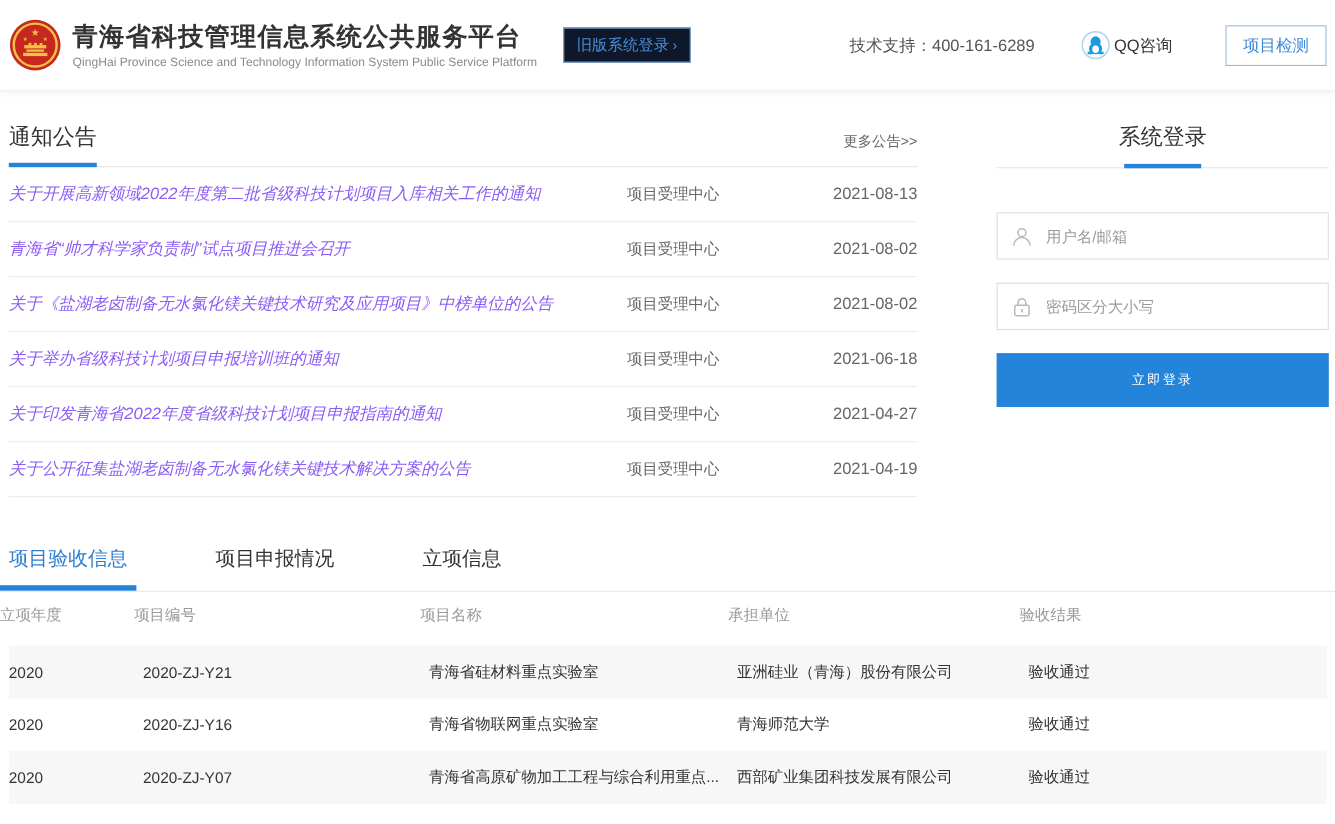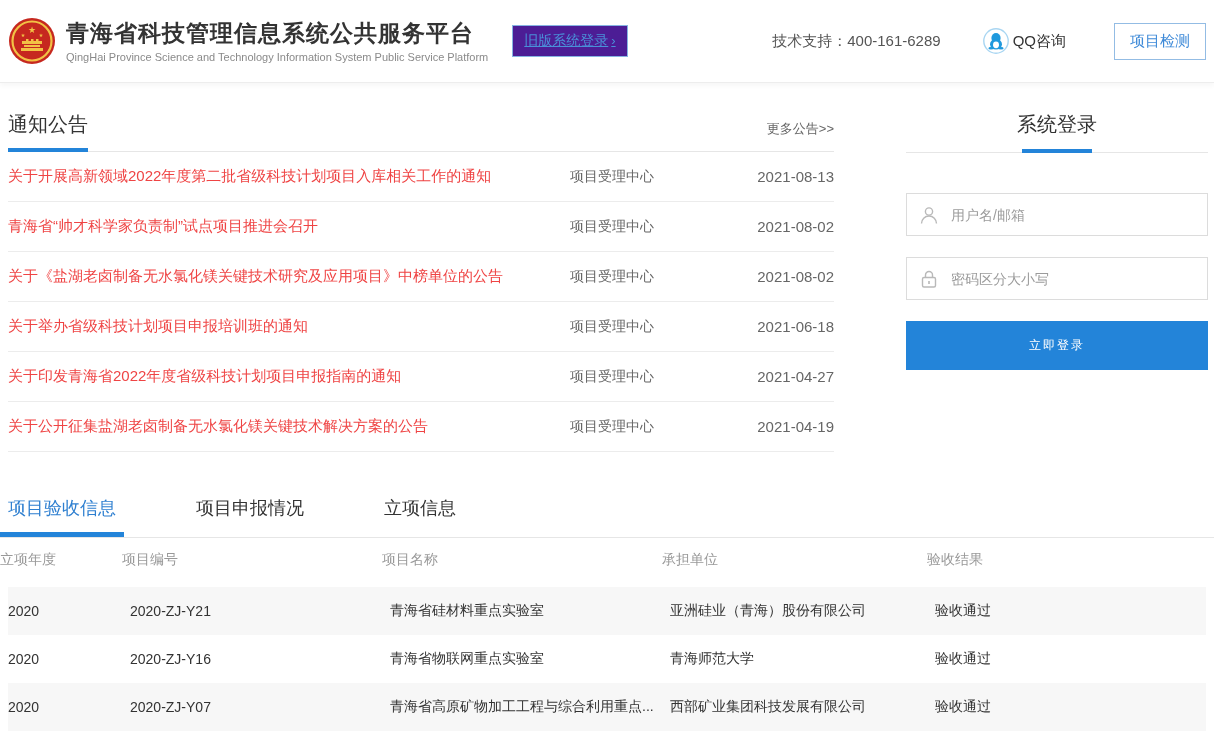--- a/index.html
+++ b/index.html
@@ -24,26 +24,25 @@
     z-index: 2;
   }
   .logo { width: 48px; height: 48px; flex: 0 0 48px; }
   .brand { margin-left: 10px; }
   .brand-title { font-size: 23px; font-weight: bold; color: #333; letter-spacing: 1px; line-height: 1.25; }
   .brand-sub { font-size: 11px; color: #8a8a8a; margin-top: 3px; }
   .old-login-btn {
     margin-left: 24px;
     border: 1px solid #86b4e2;
     color: #4a90d9;
-    background: #4c1d95;
+    background: #0f172a;
     font-size: 14px;
     padding: 6px 11px;
     cursor: pointer;
     white-space: nowrap;
-    text-decoration: underline;
   }
   .old-login-btn .chev { font-size: 13px; margin-left: 3px; }
   .header-right { margin-left: auto; display: flex; align-items: center; }
   .support-text { font-size: 15px; color: #555; margin-right: 42px; }
   .qq-box { display: flex; align-items: center; margin-right: 48px; cursor: pointer; justify-content: flex-end; }
   .qq-icon { width: 26px; height: 26px; margin-right: 4px; }
   .qq-label { font-size: 15px; color: #333; }
   .project-check-btn {
     border: 1px solid #93bce4;
     color: #3e8ad8;
@@ -70,23 +69,24 @@
   .rule .accent { position: absolute; left: 0; bottom: 0; width: 80px; height: 4px; background: #2384d9; }
   .notice-list { }
   .notice-item {
     display: flex; align-items: center;
     height: 50px;
     border-bottom: 1px solid #ececec;
     font-size: 15px;
   }
   .notice-item-title {
     flex: 0 0 552px;
-    color: #ef4444;
+    color: #8b5cf6;
     overflow: hidden; white-space: nowrap; text-overflow: ellipsis;
     cursor: pointer;
+    font-style: italic;
   }
   .notice-item-dept { flex: 0 0 174px; padding-left: 10px; color: #666; font-size: 14px; }
   .notice-item-date { flex: 0 0 100px; text-align: right; color: #666; font-size: 15px; }
 
   
   .login-title { font-size: 20px; color: #333; text-align: center; }
   .login-rule { position: relative; height: 1px; background: #e6e6e6; margin-top: 14px; }
   .login-rule .accent { position: absolute; left: 50%; transform: translateX(-50%); bottom: 0; width: 70px; height: 4px; background: #2384d9; }
   .login-form { margin-top: 40px; }
   .input-box {

